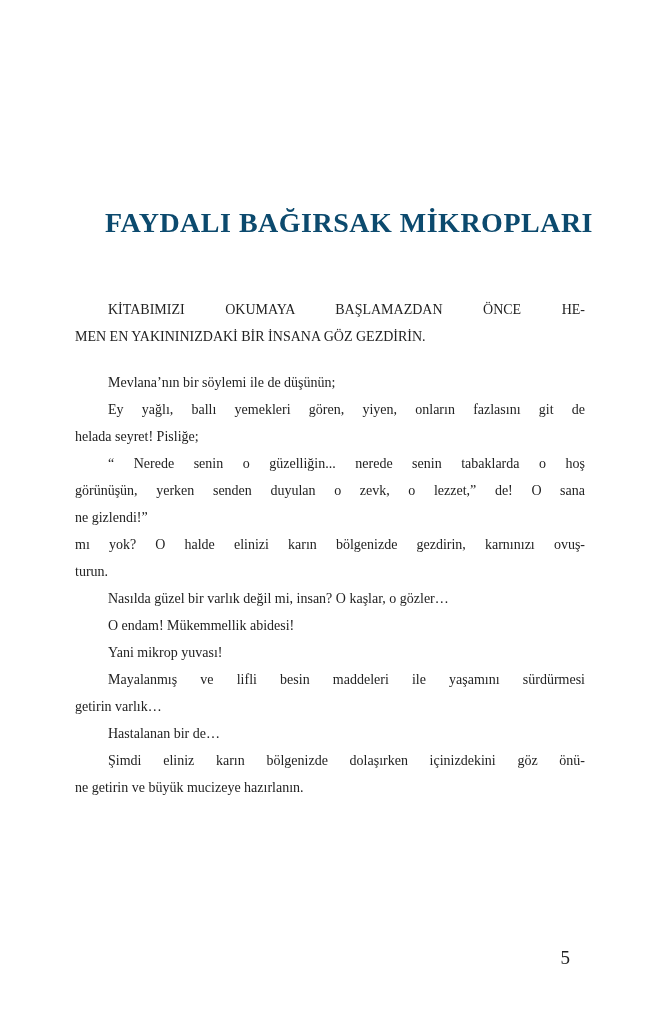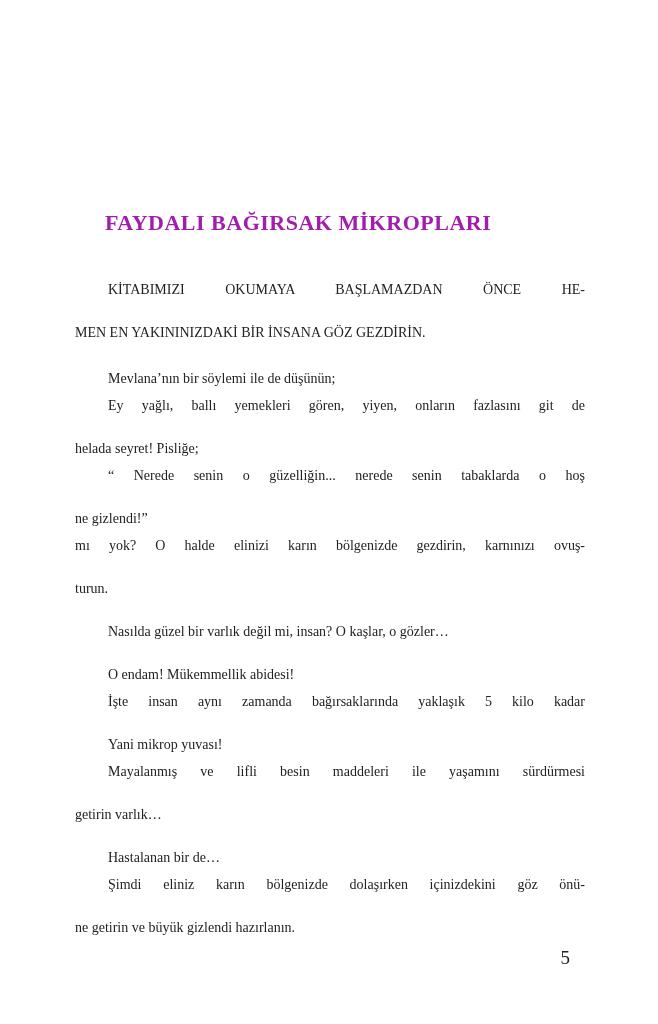--- a/index.html
+++ b/index.html
@@ -14,46 +14,45 @@
     margin: 0 auto;
     background: #ffffff;
     overflow: hidden;
     font-family: "Liberation Serif", serif;
     color: #222222;
   }
   .content {
     padding: 206px 73px 0 75px;
   }
   .chapter-title {
-    margin: 0 0 36px 0;
+    margin: 0 0 56px 0;
     padding-left: 30px;
-    font-size: 22px;
+    font-size: 28px;
     line-height: 34px;
     font-weight: bold;
     letter-spacing: 0.5px;
-    color: #a21caf;
+    color: #0c4a6e;
     white-space: nowrap;
   }
   .body-text {
     font-size: 14px;
     line-height: 27px;
   }
   .para { margin: 0; }
   .para.italic { }
   .para.gap-after { margin-bottom: 19px; }
   .ln {
     height: 27px;
     text-align: justify;
     text-align-last: justify;
     white-space: nowrap;
   }
   .ln.last {
     text-align: center;
     text-align-last: left;
-    margin-top: 16px;
   }
   .ln.first { text-indent: 33px; }
   .page-number {
     position: absolute;
     top: 944px;
     right: 88px;
     font-size: 19px;
     line-height: 27px;
     color: #222222;
   }
@@ -71,45 +70,45 @@
         </div>
         <div class="para roman">
           <div class="ln first last">Mevlana’nın bir söylemi ile de düşünün;</div>
         </div>
         <div class="para italic">
           <div class="ln first">Ey yağlı, ballı yemekleri gören, yiyen, onların fazlasını git de</div>
           <div class="ln last">helada seyret! Pisliğe;</div>
         </div>
         <div class="para italic">
           <div class="ln first">“ Nerede senin o güzelliğin... nerede senin tabaklarda o hoş</div>
+          <div class="ln">görünüşün, yerken senden duyulan o zevk, o lezzet,” de! O sana</div>
           <div class="ln last">ne gizlendi!”</div>
         </div>
         <div class="para roman">
           <div class="ln">mı yok? O halde elinizi  karın bölgenizde gezdirin, karnınızı ovuş-</div>
           <div class="ln last">turun.</div>
         </div>
         <div class="para roman">
           <div class="ln first last">Nasılda güzel bir varlık değil mi, insan? O kaşlar, o gözler…</div>
         </div>
         <div class="para roman">
           <div class="ln first last">O endam! Mükemmellik abidesi!</div>
         </div>
         <div class="para roman">
-          <div class="ln first">İşte insan aynı zamanda bağırsaklarında yaklaşık 5 kilo kadar</div>
         </div>
         <div class="para roman">
           <div class="ln first last">Yani mikrop yuvası!</div>
         </div>
         <div class="para roman">
           <div class="ln first">Mayalanmış ve lifli besin maddeleri ile yaşamını sürdürmesi</div>
           <div class="ln last">getirin varlık…</div>
         </div>
         <div class="para roman">
           <div class="ln first last">Hastalanan bir de…</div>
         </div>
         <div class="para roman">
           <div class="ln first">Şimdi eliniz karın bölgenizde dolaşırken içinizdekini göz önü-</div>
-          <div class="ln last">ne getirin ve büyük gizlendi hazırlanın.</div>
+          <div class="ln last">ne getirin ve büyük mucizeye hazırlanın.</div>
         </div>
       </div>
   </div>
   <div class="page-number">5</div>
 </div>
 
 </body></html>

